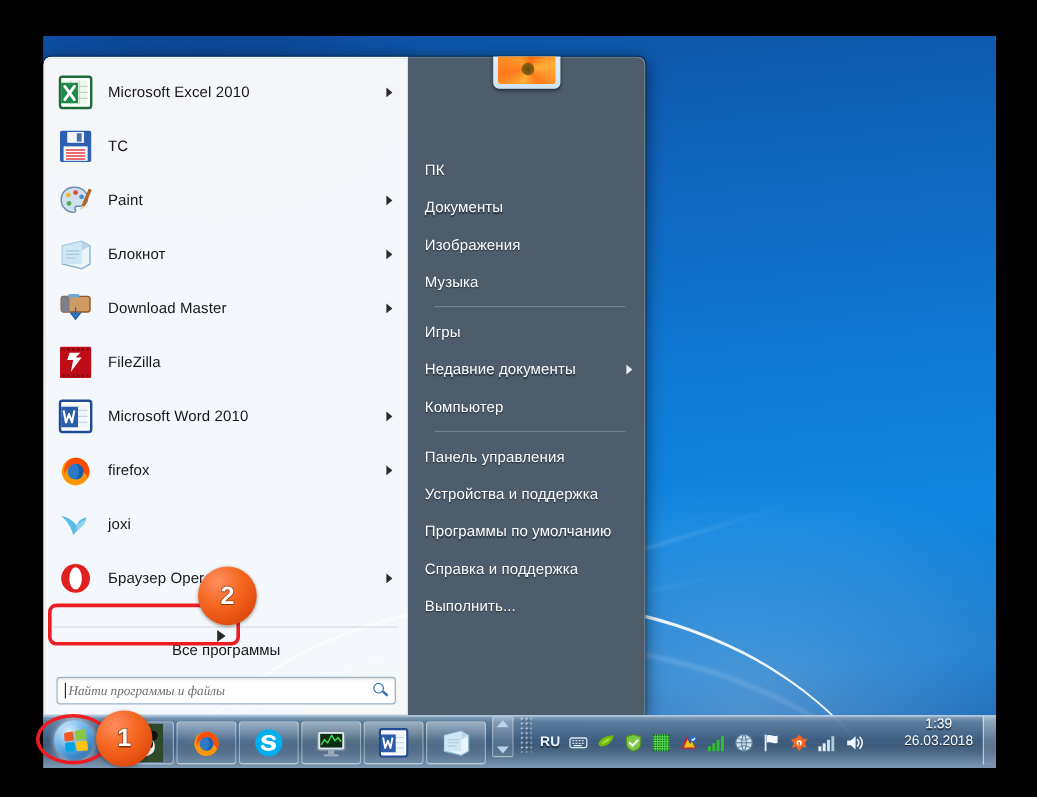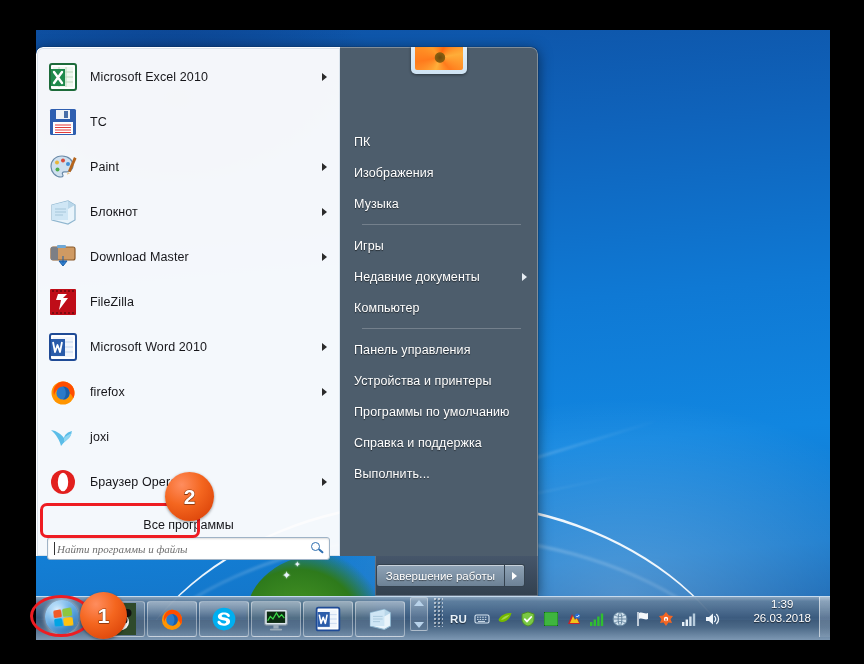--- a/index.html
+++ b/index.html
@@ -377,20 +377,23 @@
 
       <div id="rightpane">
         <div id="avatar">
           <div id="avinner"></div>
         </div>
         <div id="rightlist">
             <div class="ritem">
               <div class="rlabel">ПК</div>
             </div>
             <div class="ritem">
+              <div class="rlabel">Документы</div>
+            </div>
+            <div class="ritem">
               <div class="rlabel">Изображения</div>
             </div>
             <div class="ritem">
               <div class="rlabel">Музыка</div>
             </div>
             <div class="rdiv"></div>
             <div class="ritem">
               <div class="rlabel">Игры</div>
             </div>
             <div class="ritem">
@@ -398,45 +401,35 @@
               <div class="rarrow"></div>
             </div>
             <div class="ritem">
               <div class="rlabel">Компьютер</div>
             </div>
             <div class="rdiv"></div>
             <div class="ritem">
               <div class="rlabel">Панель управления</div>
             </div>
             <div class="ritem">
-              <div class="rlabel">Устройства и принтеры</div>
+              <div class="rlabel">Устройства и поддержка</div>
             </div>
             <div class="ritem">
               <div class="rlabel">Программы по умолчанию</div>
             </div>
             <div class="ritem">
               <div class="rlabel">Справка и поддержка</div>
             </div>
             <div class="ritem">
               <div class="rlabel">Выполнить...</div>
             </div>
           </div>
       </div>
     </div>
 
-    <div id="menufoot">
-      <div id="shutwrap">
-        <div id="shutbtn">
-          <span id="shutlabel">Завершение работы</span>
-        </div>
-        <div id="shutarrow">
-          <i></i>
-        </div>
-      </div>
-    </div>
   </div>
 
   <div id="taskbar">
     <div id="startbtn">
       <div id="orb">
         <div id="flag">
           <span style="background:#f05a28"></span>
             <span style="background:#8dc63f"></span>
           <span style="background:#00a4e4"></span>
             <span style="background:#ffc20e"></span>

